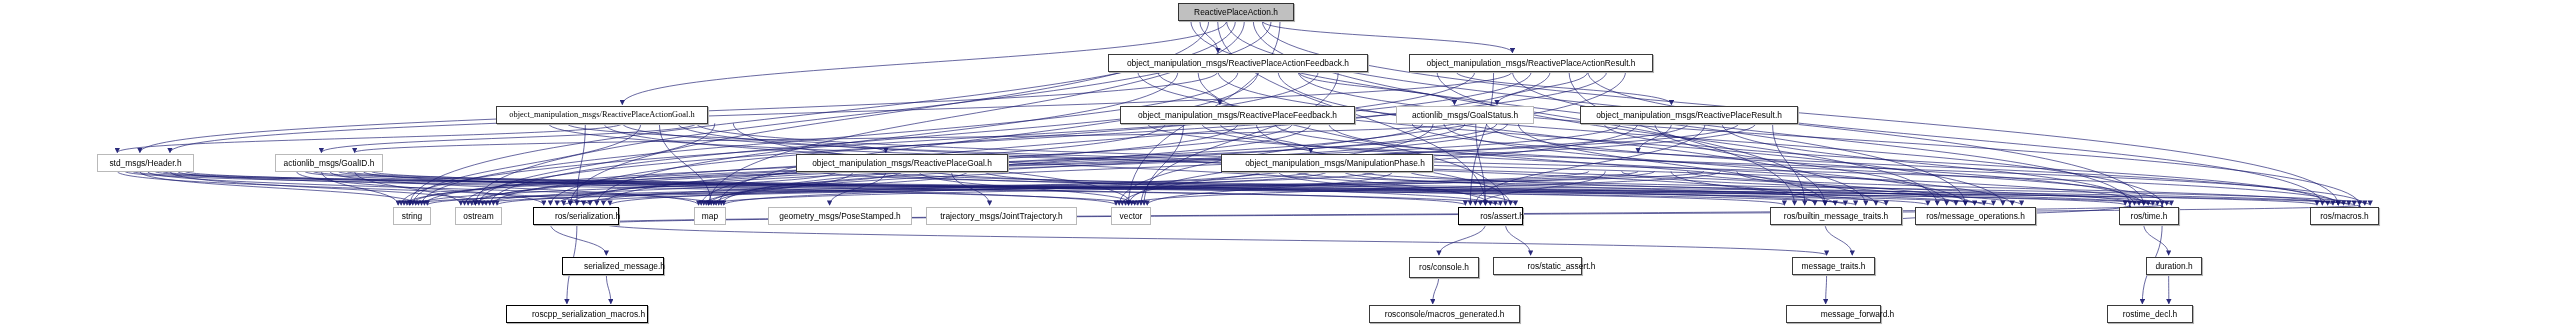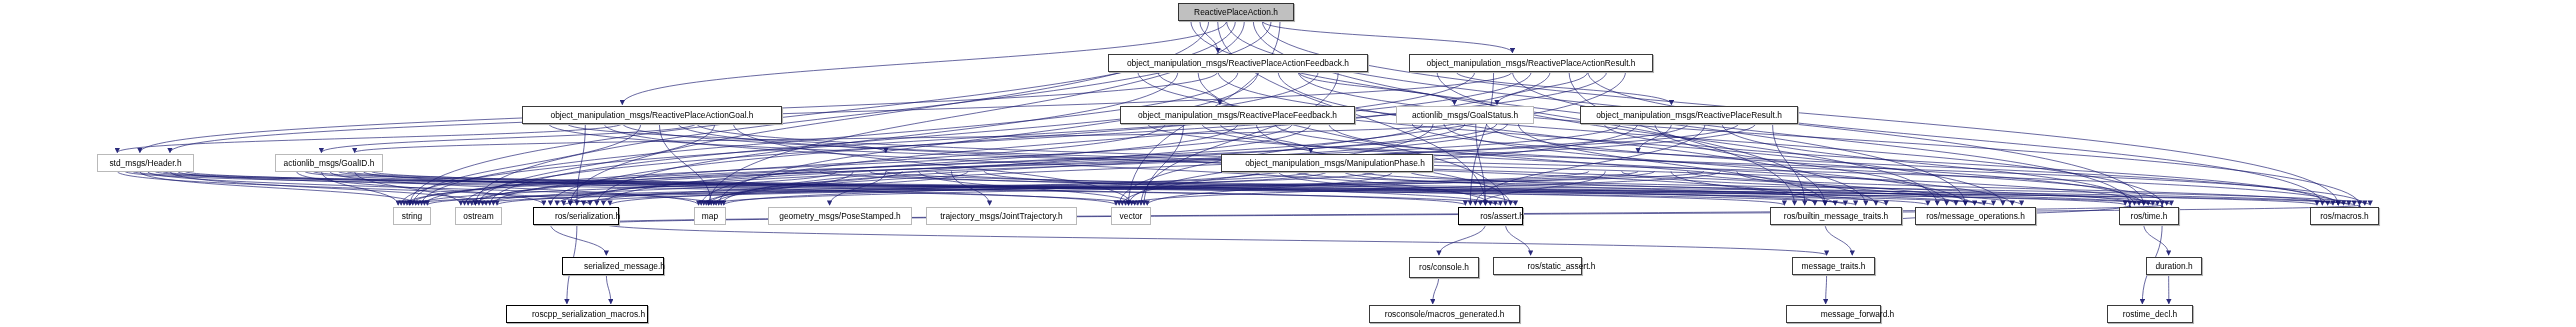--- a/index.html
+++ b/index.html
@@ -177,26 +177,27 @@
         <path d="M2813.109090909091,422 C2813.109090909091,445 2811.7181818181816,445 2811.7181818181816,468" class="edge" marker-end="url(#arrow)"></path>
         <path d="M3301.890909090909,345 C3301.890909090909,369 3340.3545454545456,369 3340.3545454545456,393" class="edge" marker-end="url(#arrow)"></path>
         <path d="M3330.327272727273,345 C3330.327272727273,406.5 3299.8,406.5 3299.8,468" class="edge" marker-end="url(#arrow)"></path>
         <path d="M3340.3545454545456,422 C3340.3545454545456,445 3340.6,445 3340.6,468" class="edge" marker-end="url(#arrow)"></path>
       </g>
   </svg>
   <div id="nodes">
       <div class="node root" style="left: 1178px; top: 3.2px; width: 116px; height: 17.5px;">ReactivePlaceAction.h</div>
       <div class="node" style="left: 1108px; top: 54px; width: 260px; height: 17.5px;">object_manipulation_msgs/ReactivePlaceActionFeedback.h</div>
       <div class="node" style="left: 1409px; top: 54px; width: 244px; height: 17.5px;">object_manipulation_msgs/ReactivePlaceActionResult.h</div>
-      <div class="node" style="left: 522px; top: 106px; width: 260px; height: 17.5px;">object_manipulation_msgs/ReactivePlaceActionGoal.h</div>
+      <div class="node" style="left: 496px; top: 106px; width: 212px; height: 17.5px; font-family: Liberation Serif, serif;">object_manipulation_msgs/ReactivePlaceActionGoal.h</div>
       <div class="node" style="left: 1120px; top: 106px; width: 235px; height: 17.5px;">object_manipulation_msgs/ReactivePlaceFeedback.h</div>
       <div class="node muted" style="left: 1396px; top: 106px; width: 138px; height: 17.5px;">actionlib_msgs/GoalStatus.h</div>
       <div class="node" style="left: 1580px; top: 106px; width: 218px; height: 17.5px;">object_manipulation_msgs/ReactivePlaceResult.h</div>
       <div class="node muted" style="left: 97px; top: 154px; width: 97px; height: 17.5px;">std_msgs/Header.h</div>
       <div class="node muted" style="left: 275px; top: 154px; width: 108px; height: 17.5px;">actionlib_msgs/GoalID.h</div>
+      <div class="node" style="left: 796px; top: 154px; width: 212px; height: 17.5px;">object_manipulation_msgs/ReactivePlaceGoal.h</div>
       <div class="node" style="left: 1221px; top: 154px; width: 212px; height: 17.5px; padding-left: 16px;">object_manipulation_msgs/ManipulationPhase.h</div>
       <div class="node muted" style="left: 393px; top: 207px; width: 38px; height: 17.5px;">string</div>
       <div class="node muted" style="left: 455px; top: 207px; width: 47px; height: 17.5px;">ostream</div>
       <div class="node bold" style="left: 533px; top: 207px; width: 86px; height: 17.5px;">ros/serialization.h</div>
       <div class="node muted" style="left: 694px; top: 207px; width: 32px; height: 17.5px;">map</div>
       <div class="node muted" style="left: 768px; top: 207px; width: 144px; height: 17.5px;">geometry_msgs/PoseStamped.h</div>
       <div class="node muted" style="left: 926px; top: 207px; width: 151px; height: 17.5px;">trajectory_msgs/JointTrajectory.h</div>
       <div class="node muted" style="left: 1111px; top: 207px; width: 40px; height: 17.5px;">vector</div>
       <div class="node bold" style="left: 1458px; top: 207px; width: 65px; height: 17.5px;">ros/assert.h</div>
       <div class="node" style="left: 1770px; top: 207px; width: 132px; height: 17.5px;">ros/builtin_message_traits.h</div>

